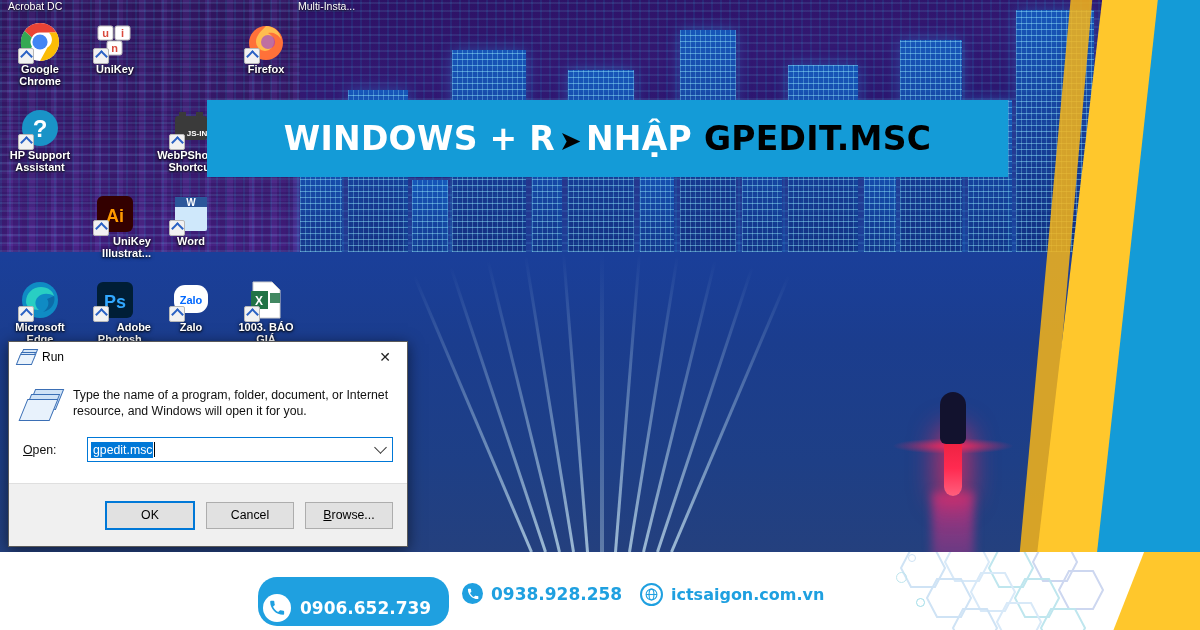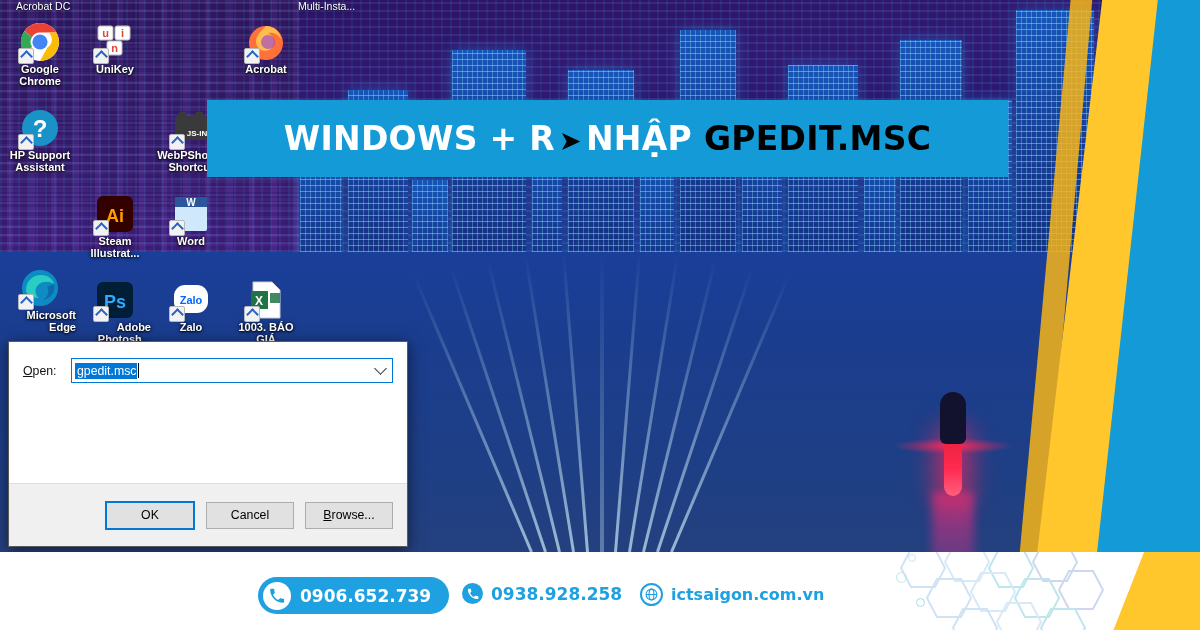--- a/index.html
+++ b/index.html
@@ -86,21 +86,21 @@
   .dlg-close{position:absolute;right:0;top:0;width:44px;height:29px;display:flex;
     align-items:center;justify-content:center;font-size:14px;color:#222;}
   .dlg-body{padding:14px 14px 0 14px;display:flex;gap:12px;}
   .bigicon{width:38px;height:32px;position:relative;flex:0 0 38px;margin-top:4px;}
   .bigicon i{position:absolute;display:block;border:1.6px solid #3b6fb5;background:#cfe2f6;
     transform:skewX(-22deg);}
   .bigicon i:nth-child(1){left:8px;top:0;width:27px;height:19px;}
   .bigicon i:nth-child(2){left:4px;top:5px;width:27px;height:19px;}
   .bigicon i:nth-child(3){left:0px;top:10px;width:29px;height:20px;background:#e8f2fc;}
   .dlg-desc{font-size:12.3px;line-height:16px;color:#111;padding-top:2px;}
-  .open-row{display:flex;align-items:center;gap:4px;padding:16px 14px 0 14px;}
+  .open-row{display:flex;align-items:center;gap:20px;padding:16px 14px 0 14px;}
   .open-lbl{font-size:12.3px;color:#111;width:44px;}
   .open-lbl u{text-decoration:underline;}
   .combo{flex:1;height:23px;border:1.6px solid #0078d7;background:#fff;display:flex;
     align-items:center;position:relative;}
   .combo .val{font-size:12.3px;background:#0078d7;color:#fff;margin-left:3px;padding:1px 1px 1px 2px;}
   .combo .caret{width:1px;height:15px;background:#000;margin-left:1px;}
   .combo .arrow{position:absolute;right:7px;top:5px;width:8px;height:8px;
     border-right:1.4px solid #333;border-bottom:1.4px solid #333;transform:rotate(45deg);}
   .dlg-foot{position:absolute;left:0;right:0;bottom:0;height:62px;background:#f0f0f0;
     border-top:1px solid #dfdfdf;display:flex;align-items:center;justify-content:flex-end;
@@ -123,21 +123,21 @@
     border-radius:50%;transform:rotate(-26deg);}
   .logo .orbit2{position:absolute;left:6px;top:4px;width:190px;height:58px;
     border:3px solid transparent;border-bottom-color:#1FA0E0;border-left-color:#36a9e5;
     border-radius:50%;transform:rotate(-26deg);}
   .logo .dot{position:absolute;left:22px;top:38px;width:7px;height:7px;border-radius:50%;background:#F5A623;}
   .logo .ict{position:absolute;left:16px;top:22px;font-size:34px;font-weight:bold;color:#1FA0E0;
     letter-spacing:-1px;font-family:"DejaVu Sans", sans-serif;}
   .logo .sg{position:absolute;left:104px;top:32px;font-size:22px;font-weight:bold;color:#36a9e5;
     letter-spacing:2px;font-family:"DejaVu Sans", sans-serif;}
   .phone-pill{position:absolute;left:258px;top:577px;height:37px;background:#1FA0E0;border-radius:19px;
-    display:flex;align-items:center;padding:0 18px 0 5px;}
+    display:flex;align-items:center;padding:12px 18px 0 5px;}
   .pill-ico{width:28px;height:28px;border-radius:50%;background:#fff;display:flex;
     align-items:center;justify-content:center;margin-right:9px;}
   .pill-ico svg{width:16px;height:16px;}
   .phone-pill .num{color:#fff;font-size:17px;font-weight:bold;font-family:"DejaVu Sans", sans-serif;}
   .phone2{position:absolute;left:462px;top:583px;display:flex;align-items:center;}
   .phone2 .circ{width:21px;height:21px;border-radius:50%;background:#1FA0E0;display:flex;
     align-items:center;justify-content:center;margin-right:8px;}
   .phone2 .circ svg{width:12px;height:12px;}
   .phone2 .num{color:#1FA0E0;font-size:17px;font-weight:bold;font-family:"DejaVu Sans", sans-serif;}
   .weblink{position:absolute;left:640px;top:583px;display:flex;align-items:center;}
@@ -206,21 +206,21 @@
     <div class="arc arc1"></div>
     <div class="arc arc2"></div>
     <div class="swoosh">
       <div class="blue"></div>
         <div class="yellow2"></div>
         <div class="yellow"></div>
     </div>
   </div>
 
   <div id="topcuts">
-      <div class="topcut" style="left: 16px; top: 0px;">Acrobat DC</div>
+      <div class="topcut" style="left: 8px; top: 0px;">Acrobat DC</div>
       <div class="topcut" style="left: 298px; top: 0px;">Multi-Insta...</div>
     </div>
 
   <div class="icon-grid" id="icon-grid">
       <div class="dicon" style="left: 4px; top: 22px;">
         <div class="glyph">
           <svg viewBox="0 0 40 40">
             <circle cx="20" cy="20" r="19" fill="#fff"></circle>
             <path d="M20 1a19 19 0 0116.5 9.6H20a9.4 9.4 0 00-8.2 4.8L4.6 9.1A19 19 0 0120 1z" fill="#EA4335"></path>
             <path d="M4.6 9.1l7.2 6.3A9.4 9.4 0 0012 25l-7.3 7.2A19 19 0 014.6 9.1z" fill="#34A853"></path>
@@ -247,21 +247,21 @@
       </div>
       <div class="dicon" style="left: 230px; top: 22px;">
         <div class="glyph">
           <svg viewBox="0 0 40 40">
             <circle cx="20" cy="21" r="17" fill="#FF7139"></circle>
             <path d="M20 4c7 0 14 5 15 13-4-6-9-7-13-6 4 2 6 5 6 9a9 9 0 01-18 0c0-6 4-10 10-16z" fill="#FFBD4F"></path>
             <circle cx="22" cy="20" r="7" fill="#8B2FE6" opacity=".55"></circle>
           </svg>
           <span class="shortcut"></span>
         </div>
-        <div class="lbl">Acrobat</div>
+        <div class="lbl">Firefox</div>
       </div>
       <div class="dicon" style="left: 4px; top: 108px;">
         <div class="glyph">
           <svg viewBox="0 0 40 40">
             <circle cx="20" cy="20" r="18" fill="#1993c7"></circle>
             <text x="20" y="29" font-size="24" fill="#fff" text-anchor="middle" font-family="sans-serif" font-weight="bold">?</text>
           </svg>
           <span class="shortcut"></span>
         </div>
         <div class="lbl">HP Support Assistant</div>
@@ -275,43 +275,43 @@
             <text x="26" y="28" font-size="8" fill="#fff" text-anchor="middle" font-family="sans-serif" font-weight="bold">JS-IN</text>
           </svg>
           <span class="shortcut"></span>
         </div>
         <div class="lbl">WebPShop. - Shortcut</div>
       </div>
       <div class="dicon" style="left: 230px; top: 108px;">
         <div class="glyph"></div>
         <div class="lbl"></div>
       </div>
-      <div class="dicon" style="left: 79px; top: 194px;">
+      <div class="dicon" style="left: 79px; top: 194px; text-align: right;">
         <div class="glyph">
           <svg viewBox="0 0 40 40">
             <rect x="2" y="2" width="36" height="36" rx="6" fill="#330000"></rect>
             <text x="20" y="28" font-size="18" fill="#FF9A00" text-anchor="middle" font-family="sans-serif" font-weight="bold">Ai</text>
           </svg>
           <span class="shortcut"></span>
         </div>
-        <div class="lbl">Steam Illustrat...</div>
+        <div class="lbl">UniKey Illustrat...</div>
       </div>
       <div class="dicon" style="left: 155px; top: 194px;">
         <div class="glyph">
           <svg viewBox="0 0 40 40">
             <rect x="4" y="3" width="32" height="34" rx="2" fill="#fff"></rect>
             <rect x="4" y="3" width="32" height="10" fill="#2B579A"></rect>
             <rect x="4" y="13" width="32" height="24" fill="#41A5EE" opacity=".25"></rect>
             <text x="20" y="12" font-size="10" fill="#fff" text-anchor="middle" font-family="sans-serif" font-weight="bold">W</text>
           </svg>
           <span class="shortcut"></span>
         </div>
         <div class="lbl">Word</div>
       </div>
-      <div class="dicon" style="left: 4px; top: 268px; text-align: right;">
+      <div class="dicon" style="left: 4px; top: 280px;">
         <div class="glyph">
           <svg viewBox="0 0 40 40">
             <circle cx="20" cy="20" r="18" fill="#0f8bc4"></circle>
             <path d="M6 22c0-9 7-15 15-15 7 0 12 4 13 9-5-3-12-3-16 1-4 4-3 10 1 13-7 0-13-3-13-8z" fill="#2ED9C3" opacity=".85"></path>
             <path d="M34 16c2 6-2 14-11 16 5-3 7-9 4-13z" fill="#0C6BA8"></path>
           </svg>
           <span class="shortcut"></span>
         </div>
         <div class="lbl">Microsoft Edge</div>
       </div>
@@ -350,20 +350,37 @@
     </div>
 
   <div class="banner">
     <div class="t">
       <span class="bw">WINDOWS + R</span><span class="barrow">➤</span><span class="bw">NHẬP</span>
       <span class="bb">GPEDIT.MSC</span>
     </div>
   </div>
 
   <div class="dlg">
+    <div class="dlg-title">
+      <span class="runicon">
+          <i></i>
+          <i></i>
+          <i></i>
+        </span>
+      <span class="tt">Run</span>
+      <span class="dlg-close">✕</span>
+    </div>
+    <div class="dlg-body">
+      <span class="bigicon">
+          <i></i>
+          <i></i>
+          <i></i>
+        </span>
+      <div class="dlg-desc">Type the name of a program, folder, document, or Internet resource, and Windows will open it for you.</div>
+    </div>
     <div class="open-row">
       <span class="open-lbl"><u>O</u><span>pen:</span></span>
       <div class="combo">
         <span class="val">gpedit.msc</span>
         <span class="caret"></span>
         <span class="arrow"></span>
       </div>
     </div>
     <div class="dlg-foot">
       <div class="btn primary">OK</div>

